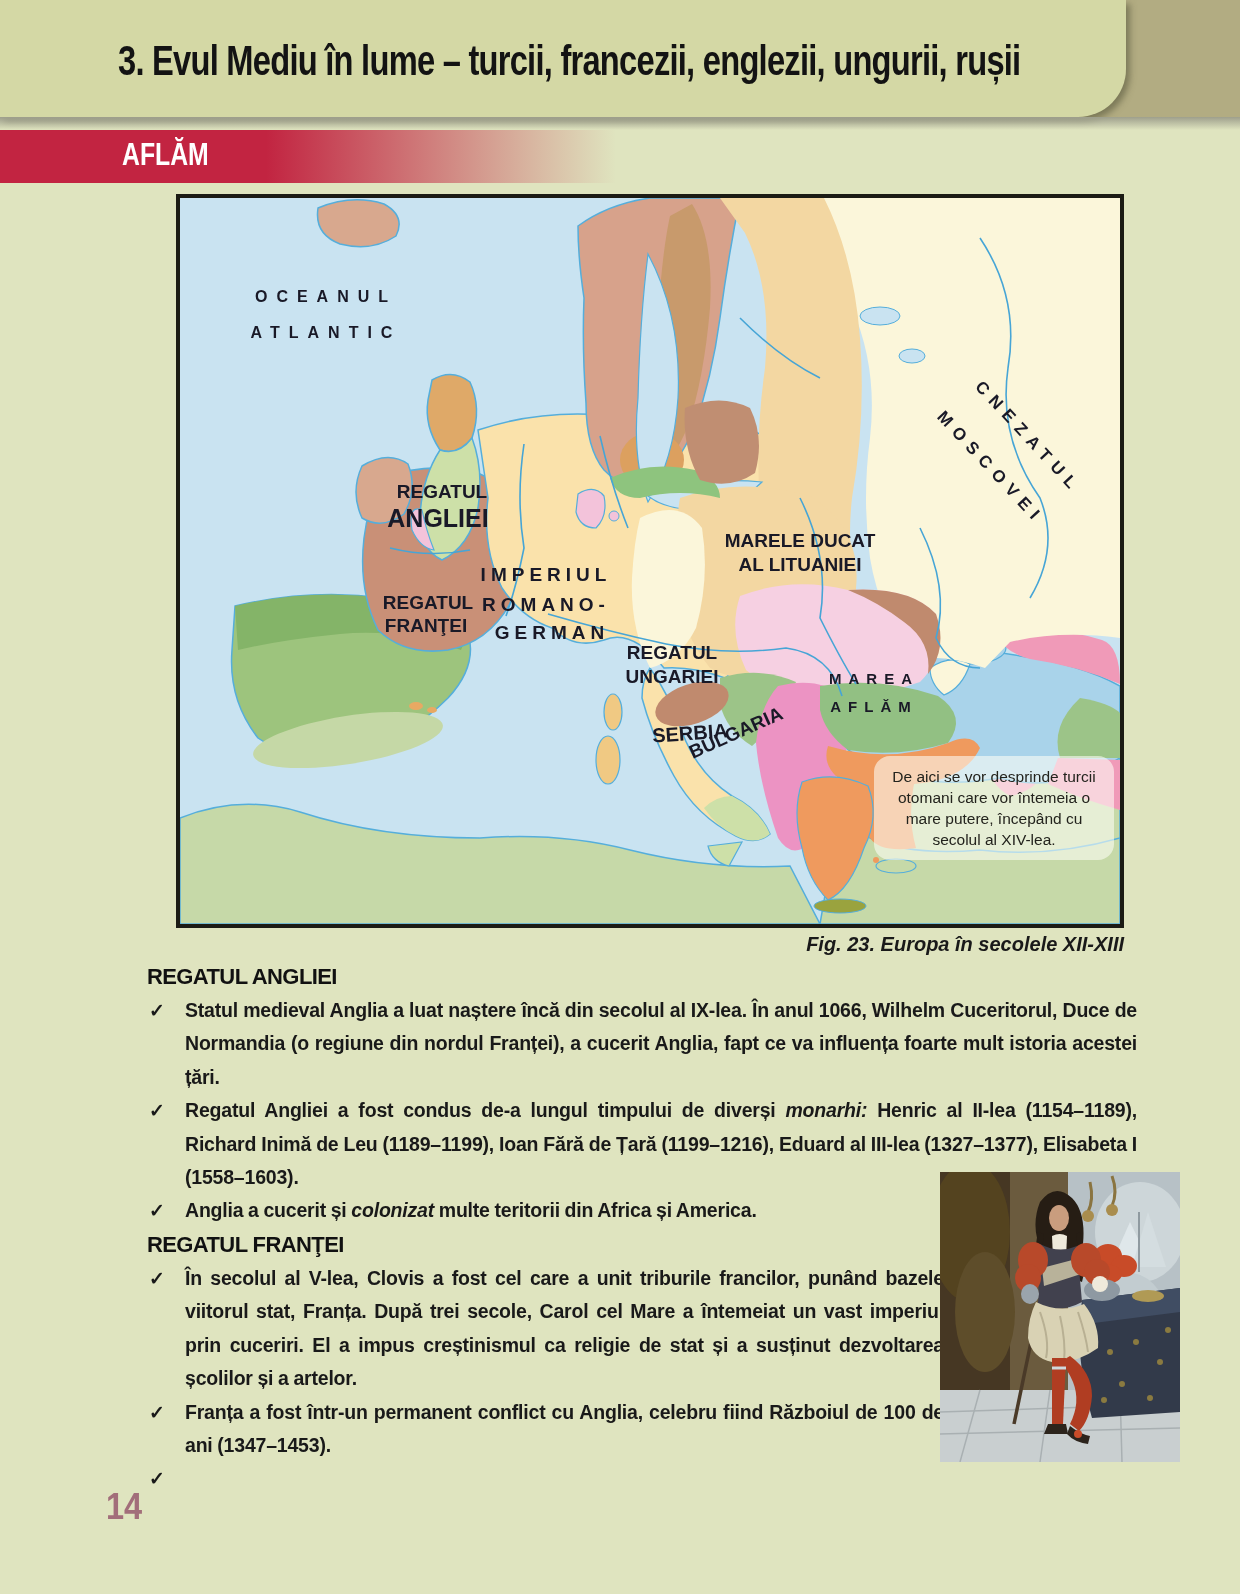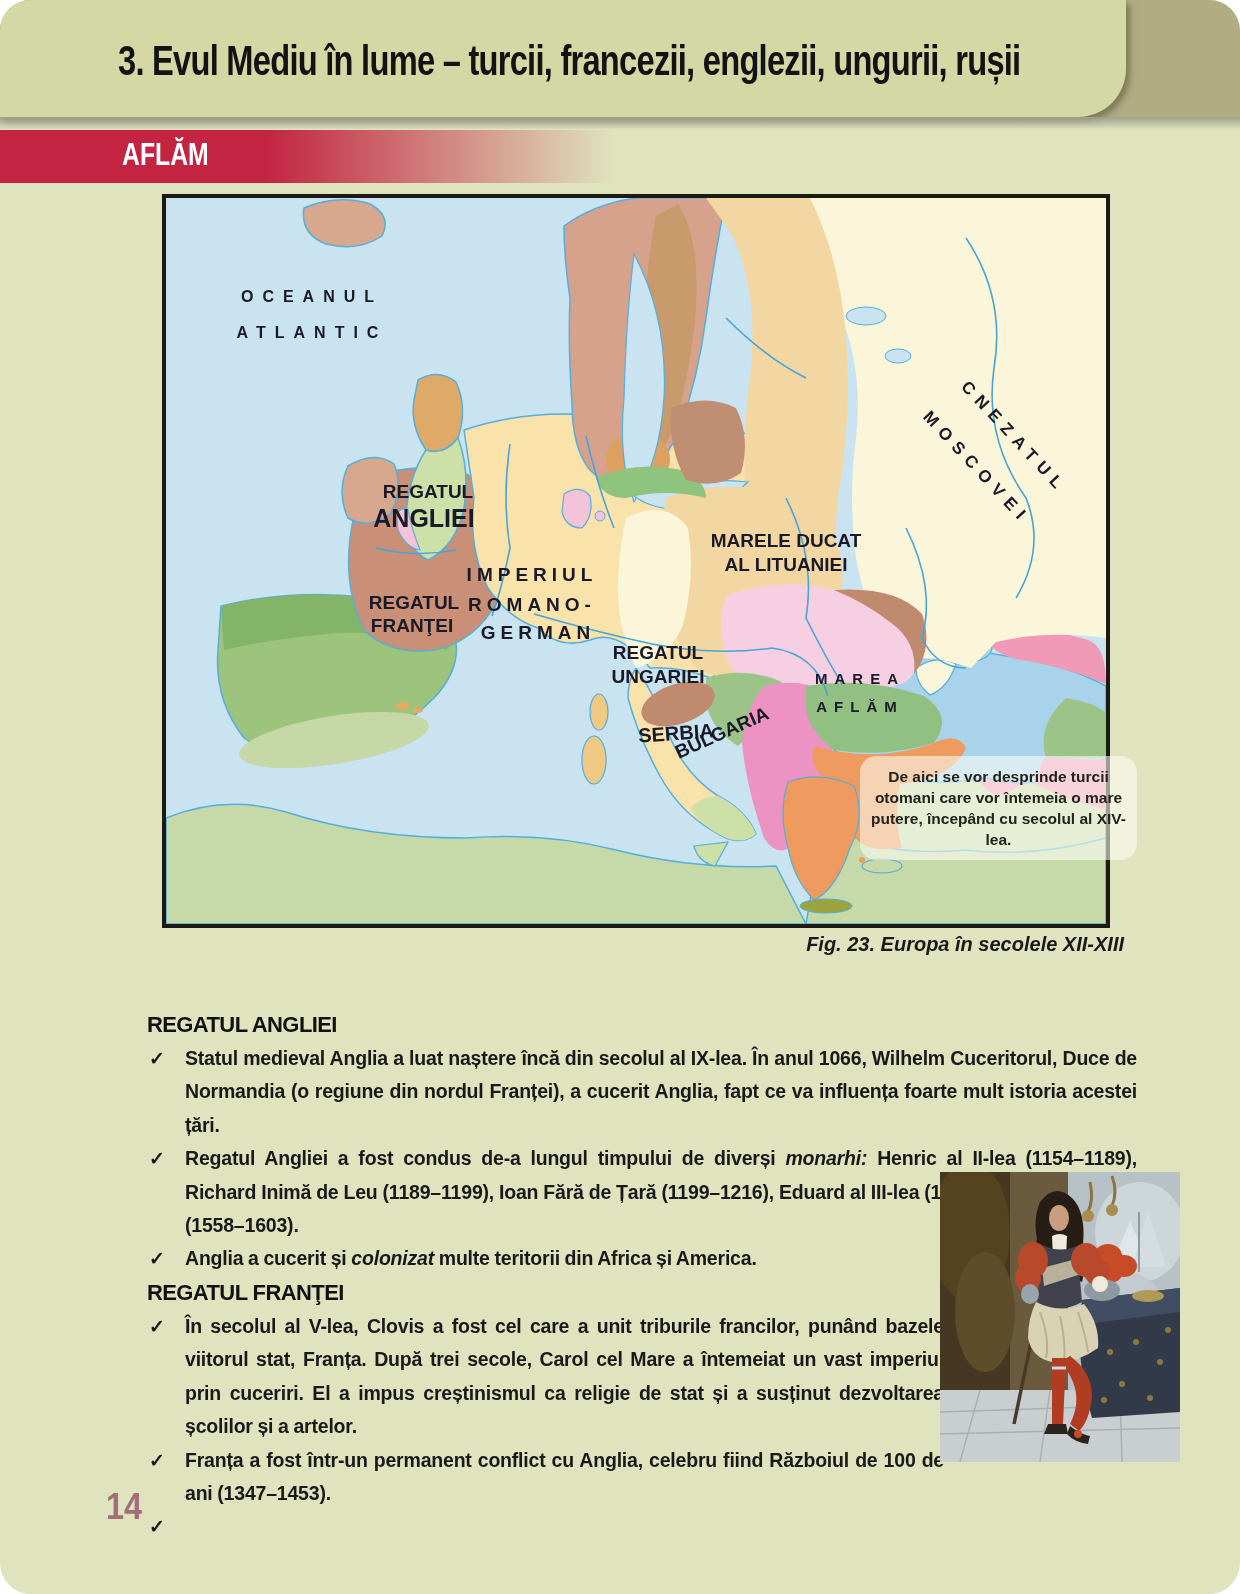--- a/index.html
+++ b/index.html
@@ -1,48 +1,48 @@
 <!DOCTYPE html>
 <html><head>
 <meta charset="utf-8">
 <style>
   html,body{margin:0;padding:0;}
   body{font-family:"Liberation Sans",sans-serif;}
-  .page{position:relative;width:1240px;height:1594px;background:#dfe4bf;overflow:hidden;border-radius:31px;}
+  .page{position:relative;width:1240px;height:1594px;background:#dfe4bf;overflow:hidden;}
 
   
   .title-strip{position:absolute;left:0;top:0;width:1240px;height:117px;background:#b2ac82;}
   .title-panel{position:absolute;left:0;top:0;width:1126px;height:117px;background:#d4d8a5;
       border-bottom-right-radius:48px;box-shadow:4px 4px 6px rgba(80,80,55,.55);}
   .page-title{position:absolute;left:118px;top:0;height:117px;line-height:121px;white-space:nowrap;
       font-size:43px;font-weight:bold;color:#131313;letter-spacing:-1px;
       transform:scaleX(.76);transform-origin:left center;}
   .strip-shadow{position:absolute;left:0;top:117px;width:1240px;height:13px;
       background:linear-gradient(#9e9f8c,rgba(223,228,191,0));}
 
   .aflam-bar{position:absolute;left:0;top:130px;width:700px;height:53px;
       background:linear-gradient(to right,#c22441 0%,#c22441 38%,rgba(194,36,65,0) 88%);}
   .aflam-label{position:absolute;left:122px;top:7px;font-size:31px;font-weight:bold;color:#ffffff;
       letter-spacing:0;transform:scaleX(.8);transform-origin:left center;}
 
   
-  .map-frame{position:absolute;left:162px;top:194px;width:948px;height:734px;
+  .map-frame{position:absolute;left:176px;top:194px;width:948px;height:734px;
       border:4px solid #1b1b14;box-sizing:border-box;background:#fdba74;}
   .map-frame svg{position:absolute;left:0;top:0;}
   .map-label{position:absolute;font-weight:bold;color:#191927;white-space:nowrap;}
   .lbl-c{transform:translateX(-50%);}
   .sp{letter-spacing:9px;}
-  .map-note{position:absolute;left:694px;top:558px;width:277px;padding:10px 8px;box-sizing:border-box;
+  .map-note{position:absolute;left:694px;top:558px;width:240px;padding:10px 8px;box-sizing:border-box;
       background:rgba(253,254,246,.58);border-radius:16px;text-align:center;
-      font-size:15.5px;font-weight:bold;line-height:21px;color:#23231d;}
+      font-size:15.5px;font-weight:normal;line-height:21px;color:#23231d;}
   .fig-caption{position:absolute;font-weight:bold;font-style:italic;color:#191919;font-size:20px;}
   .fig23{left:176px;top:933px;width:948px;text-align:right;}
 
   
-  .tsection{position:absolute;color:#191919;margin-top:48px;}
+  .tsection{position:absolute;color:#191919;}
   .sec-england{left:147px;top:964px;width:990px;}
   .sec-france{left:147px;top:1232px;width:797px;}
   .tsection h2{margin:0 0 4px 0;font-size:22px;letter-spacing:-0.6px;color:#111;}
   .tsection ul{list-style:none;margin:0;padding:0;}
   .tsection li{position:relative;padding-left:38px;text-align:justify;
       font-size:19.5px;font-weight:bold;line-height:33.4px;letter-spacing:-0.2px;word-spacing:-0.5px;}
   .check{position:absolute;left:2px;top:0;font-size:19px;font-weight:bold;}
   .it{font-style:italic;}
 
   

